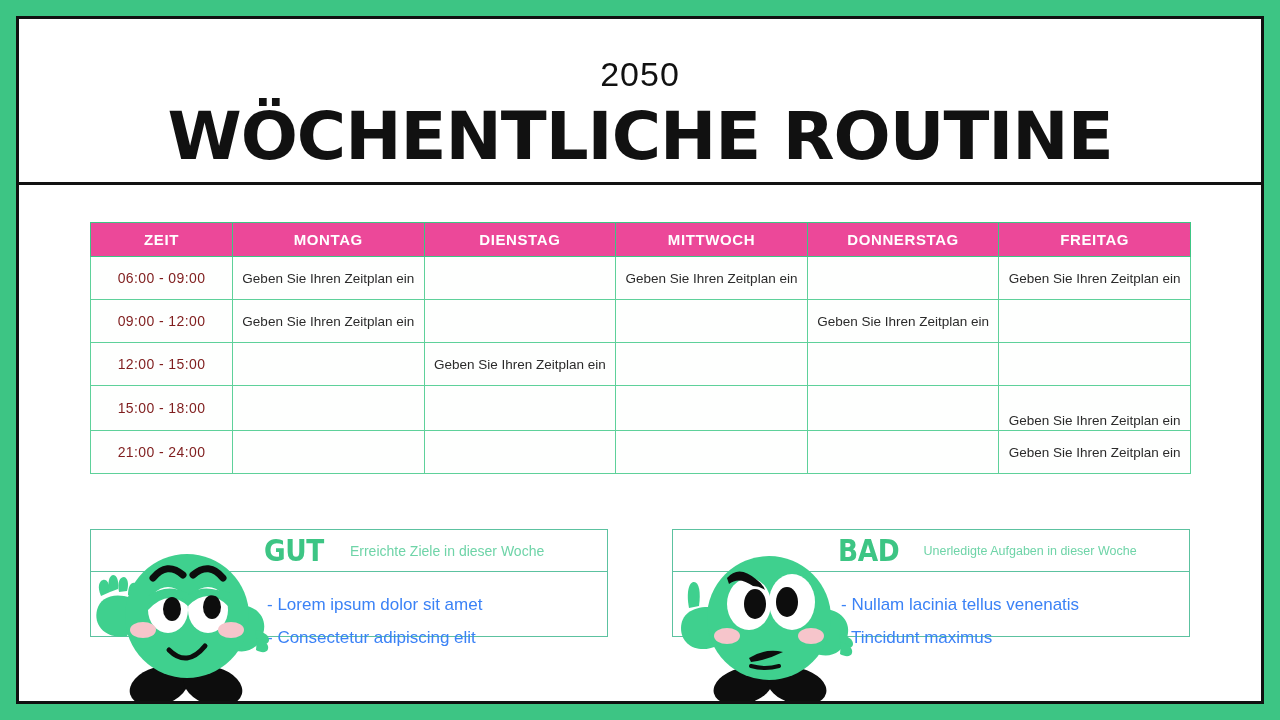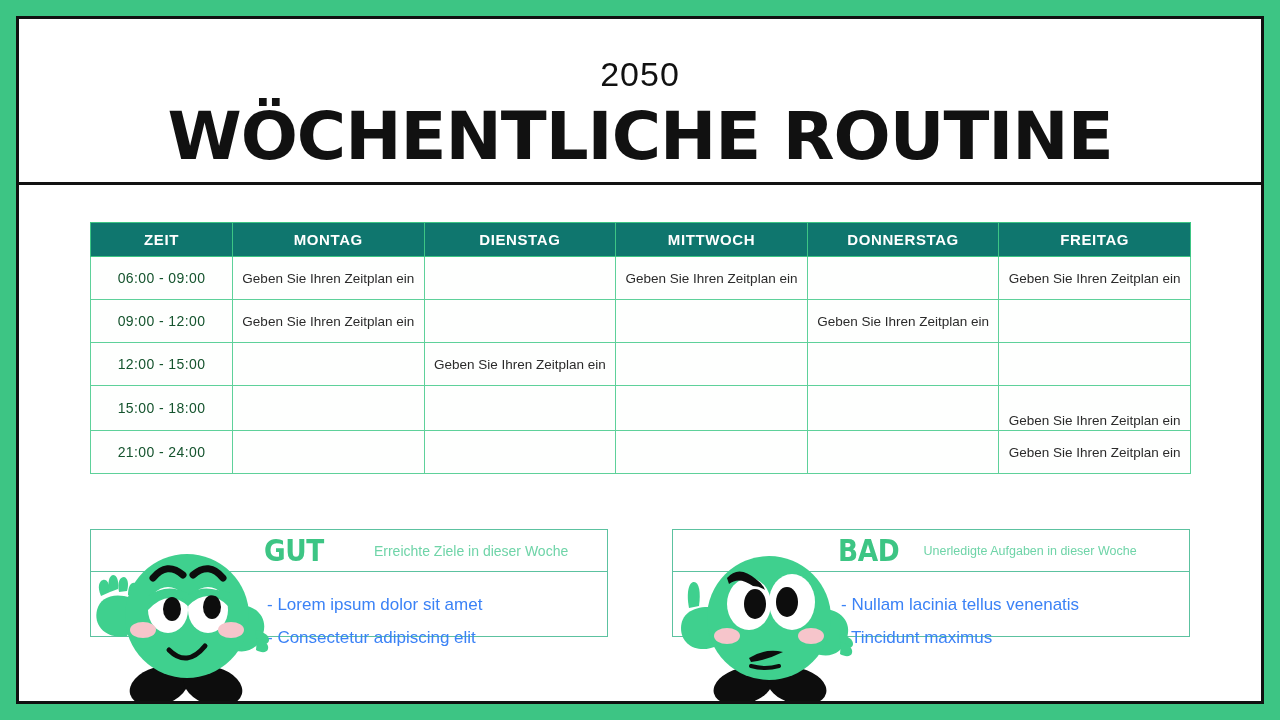--- a/index.html
+++ b/index.html
@@ -72,42 +72,42 @@
     left: 71px;
     top: 203px;
     width: 1100px;
   }
   table.schedule {
     width: 100%;
     border-collapse: collapse;
     table-layout: fixed;
   }
   table.schedule th {
-    background: #0f766e;
+    background: #ec4899;
     color: #ffffff;
     font-size: 15px;
     font-weight: 700;
     letter-spacing: 0.6px;
     height: 31px;
     text-align: center;
     border: 1px solid #3DC584;
     font-family: "Liberation Sans", sans-serif;
   }
   table.schedule td {
     height: 42px;
     border: 1px solid #5ED19A;
     font-size: 13.5px;
     color: #2b2b2b;
     text-align: center;
     vertical-align: middle;
     padding: 0 6px;
     background: #fefffe;
   }
   table.schedule td.time {
-    color: #14532d;
+    color: #7f1d1d;
     font-size: 14px;
     letter-spacing: 0.4px;
   }
   table.schedule td.low {
     vertical-align: bottom;
     padding-bottom: 2px;
   }
   col.c-time  { width: 142px; }
   col.c-day   { width: 191.6px; }
 
@@ -151,21 +151,21 @@
   }
   .box.left  .box-title { margin-left: 173px; }
   .box.right .box-title { margin-left: 165px; }
 
   .box-sub {
     font-size: 14px;
     color: #6FD4A8;
     white-space: nowrap;
     font-family: "Liberation Sans", sans-serif;
   }
-  .box.left  .box-sub { margin-left: 42px; }
+  .box.left  .box-sub { margin-left: 18px; }
   .box.right .box-sub { margin-left: 16px; font-size: 12.5px; }
 
   .box-body {
     padding-top: 16px;
   }
   .box.left  .box-body { padding-left: 176px; }
   .box.right .box-body { padding-left: 168px; }
 
   .bullet {
     font-size: 17px;

